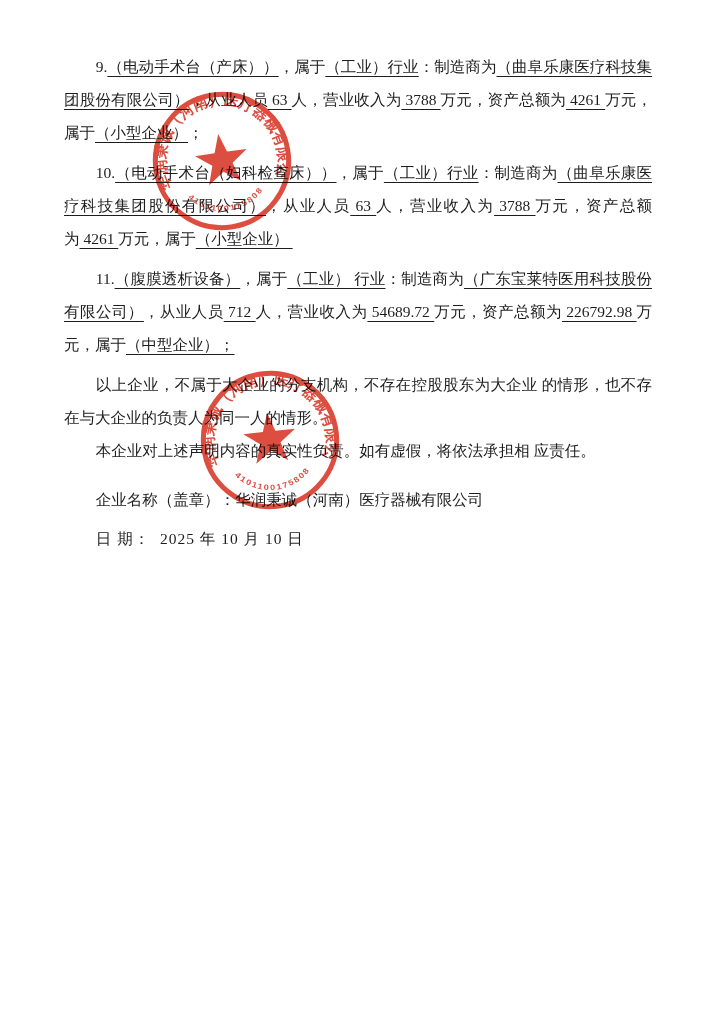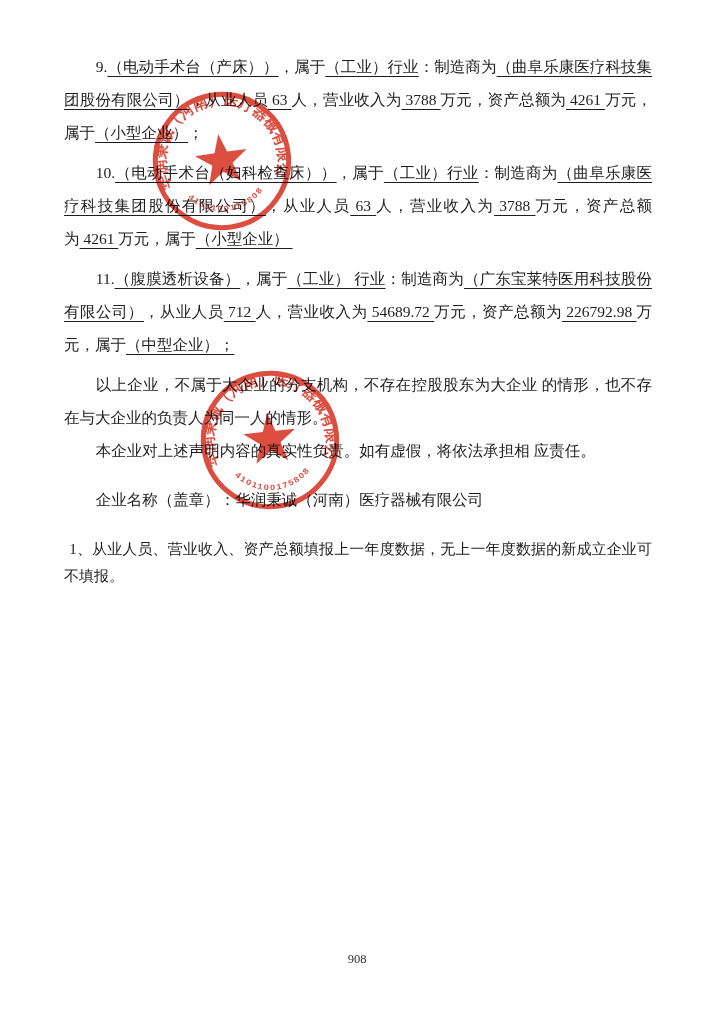--- a/index.html
+++ b/index.html
@@ -76,21 +76,21 @@
 
 <div class="page">
 
   <div class="content" id="doc-body">
       <p class="line indent item"><span>9.</span><span class="u">（电动手术台（产床））</span><span>，属于</span><span class="u">（工业）行业</span><span>：制造商为</span><span class="u">（曲阜乐康医疗科技集团股份有限公司）</span><span>，从业人员</span><span class="u">&nbsp;63&nbsp;</span><span>人，营业收入为</span><span class="u">&nbsp;3788&nbsp;</span><span>万元，资产总额为</span><span class="u">&nbsp;4261&nbsp;</span><span>万元，属于</span><span class="u">（小型企业）</span><span>；</span></p>
       <p class="line indent item"><span>10.</span><span class="u">（电动手术台（妇科检查床））</span><span>，属于</span><span class="u">（工业）行业</span><span>：制造商为</span><span class="u">（曲阜乐康医疗科技集团股份有限公司）</span><span>，从业人员</span><span class="u">&nbsp;63&nbsp;</span><span>人，营业收入为</span><span class="u">&nbsp;3788&nbsp;</span><span>万元，资产总额为</span><span class="u">&nbsp;4261&nbsp;</span><span>万元，属于</span><span class="u">（小型企业）&nbsp;</span></p>
       <p class="line indent item"><span>11.</span><span class="u">（腹膜透析设备）</span><span>，属于</span><span class="u">（工业）&nbsp;行业</span><span>：制造商为</span><span class="u">（广东宝莱特医用科技股份有限公司）</span><span>，从业人员</span><span class="u">&nbsp;712&nbsp;</span><span>人，营业收入为</span><span class="u">&nbsp;54689.72&nbsp;</span><span>万元，资产总额为</span><span class="u">&nbsp;226792.98&nbsp;</span><span>万元，属于</span><span class="u">（中型企业）；</span></p>
       <p class="line indent"><span>以上企业，不属于大企业的分支机构，不存在控股股东为大企业 的情形，也不存在与大企业的负责人为同一人的情形。</span></p>
       <p class="line indent"><span>本企业对上述声明内容的真实性负责。如有虚假，将依法承担相 应责任。</span></p>
       <p class="line indent sig-name"><span>企业名称（盖章）：华润秉诚（河南）医疗器械有限公司</span></p>
-      <p class="line note"><span>1、从业人员、营业收入、资产总额填报上一年度数据，无上一年度数据的新成立企业可不填报。</span></p>
+      <p class="line indent sig-date"><span>日 期：&nbsp;&nbsp;2025 年 10 月 10 日</span></p>
     </div>
 
   <div class="seal seal-1" style="color: rgb(217, 58, 43);">
     <svg viewBox="0 0 160 160" width="146" height="146">
       <circle class="ring" cx="80" cy="80" r="73"></circle>
       <path id="sealArcTop1" d="M 21.7 101.2 A 62 62 0 1 1 138.3 101.2" fill="none"></path>
       <path id="sealArcBot1" d="M 35 111.5 A 55 55 0 0 0 125 111.5" fill="none"></path>
       <text class="ring-text"><textPath href="#sealArcTop1" startOffset="0" textLength="258" lengthAdjust="spacingAndGlyphs">华润秉诚（河南）医疗器械有限公司</textPath></text>
       <text class="num-text"><textPath href="#sealArcBot1" startOffset="4" textLength="94" lengthAdjust="spacingAndGlyphs">4101100175808</textPath></text>
       <polygon class="star" points="80,50 86.9,70.5 108.5,70.7 91.2,83.6 97.6,104.3 80,91.8 62.4,104.3 68.8,83.6 51.5,70.7 73.1,70.5"></polygon>
@@ -101,15 +101,14 @@
     <svg viewBox="0 0 160 160" width="146" height="146">
       <circle class="ring" cx="80" cy="80" r="73"></circle>
       <path id="sealArcTop2" d="M 21.7 101.2 A 62 62 0 1 1 138.3 101.2" fill="none"></path>
       <path id="sealArcBot2" d="M 35 111.5 A 55 55 0 0 0 125 111.5" fill="none"></path>
       <text class="ring-text"><textPath href="#sealArcTop2" startOffset="0" textLength="258" lengthAdjust="spacingAndGlyphs">华润秉诚（河南）医疗器械有限公司</textPath></text>
       <text class="num-text"><textPath href="#sealArcBot2" startOffset="4" textLength="94" lengthAdjust="spacingAndGlyphs">4101100175808</textPath></text>
       <polygon class="star" points="80,50 86.9,70.5 108.5,70.7 91.2,83.6 97.6,104.3 80,91.8 62.4,104.3 68.8,83.6 51.5,70.7 73.1,70.5"></polygon>
     </svg>
   </div>
 
-  <div class="footer">908</div>
 
 </div>
 
 </body></html>

